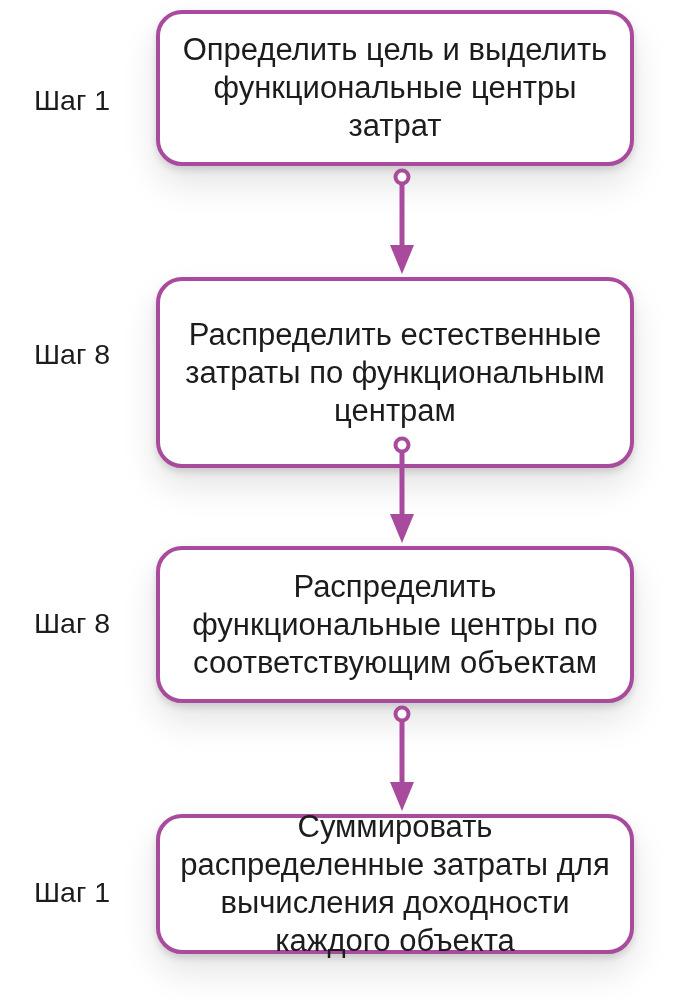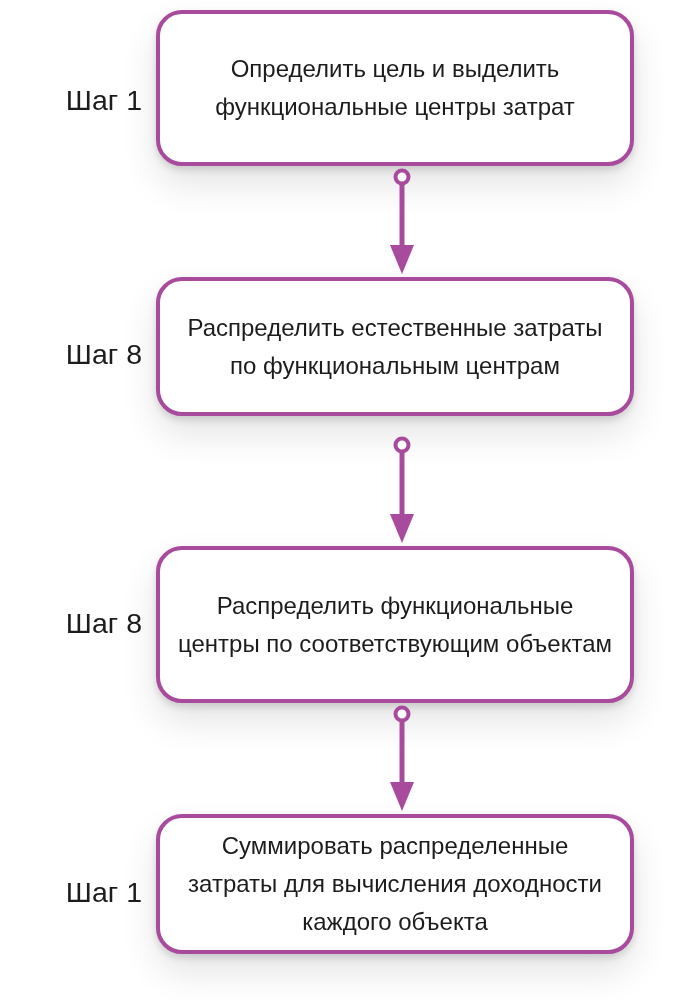--- a/index.html
+++ b/index.html
@@ -20,39 +20,39 @@
     background: #ffffff;
     overflow: hidden;
   }
   .step-label {
     position: absolute;
     left: 2px;
     width: 140px;
     height: 36px;
     font-size: 28.5px;
     line-height: 36px;
-    text-align: right;
+    text-align: center;
     color: var(--text);
     white-space: nowrap;
   }
   .step-box {
     position: absolute;
     left: 156px;
     width: 478px;
     background: #ffffff;
     border: 4.5px solid var(--accent);
     border-radius: 26px;
     box-shadow: 0 4px 7px rgba(0,0,0,0.13), 0 18px 36px rgba(0,0,0,0.11);
     display: flex;
     align-items: center;
     justify-content: center;
     padding: 6px 14px;
   }
   .step-text {
-    font-size: 24px;
+    font-size: 31px;
     line-height: 38px;
     text-align: center;
     color: var(--text);
   }
   .connector {
     position: absolute;
     left: 387px;
     width: 30px;
     display: block;
   }
@@ -67,21 +67,21 @@
     <div class="step-text">Определить цель и выделить функциональные центры затрат</div>
   </div>
 
   <svg class="connector" style="top:164px" width="30" height="111" viewBox="0 0 30 111" aria-hidden="true">
     <line x1="15" y1="19" x2="15" y2="84" stroke="var(--accent)" stroke-width="5"></line>
     <polygon points="3,81 27,81 15,110" fill="var(--accent)"></polygon>
     <circle cx="15" cy="13" r="6.5" fill="#ffffff" stroke="var(--accent)" stroke-width="4"></circle>
   </svg>
 
   <div class="step-label" style="top:336px">Шаг 8</div>
-  <div class="step-box" style="top:277px;height:139px">
+  <div class="step-box" style="top:277px;height:191px">
     <div class="step-text">Распределить естественные затраты по функциональным центрам</div>
   </div>
 
   <svg class="connector" style="top:432px" width="30" height="112" viewBox="0 0 30 112" aria-hidden="true">
     <line x1="15" y1="19" x2="15" y2="85" stroke="var(--accent)" stroke-width="5"></line>
     <polygon points="3,82 27,82 15,111" fill="var(--accent)"></polygon>
     <circle cx="15" cy="13" r="6.5" fill="#ffffff" stroke="var(--accent)" stroke-width="4"></circle>
   </svg>
 
   <div class="step-label" style="top:605px">Шаг 8</div>

